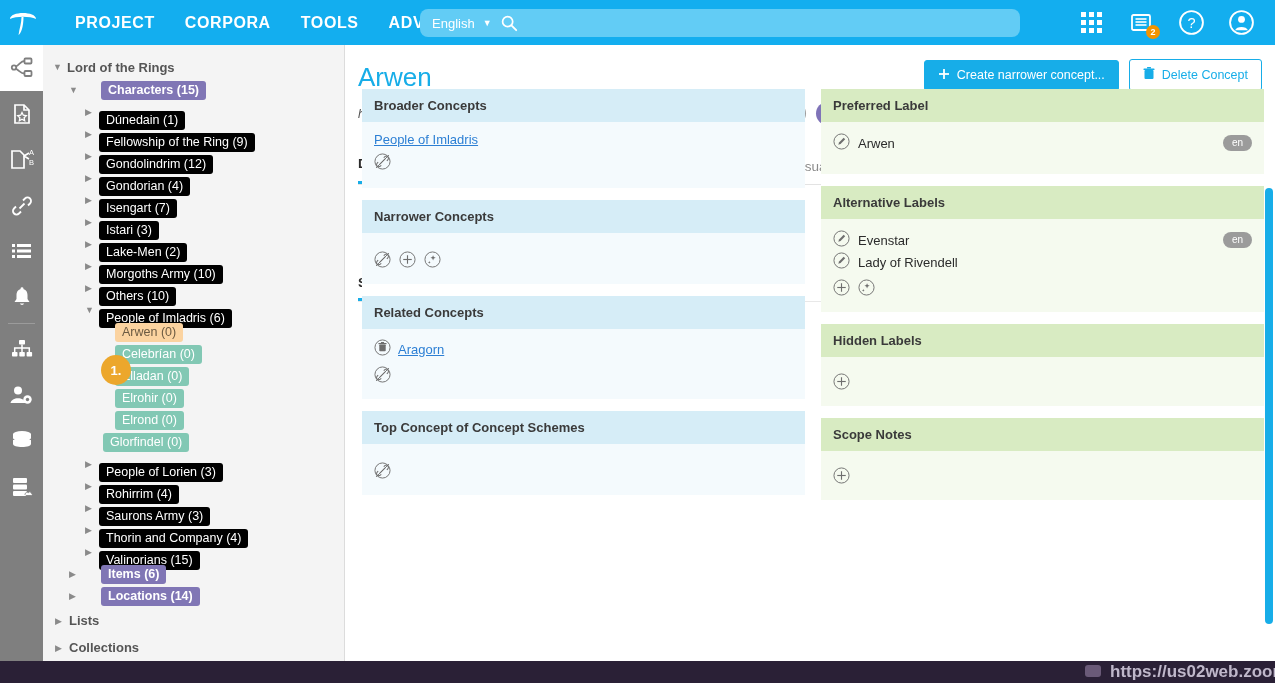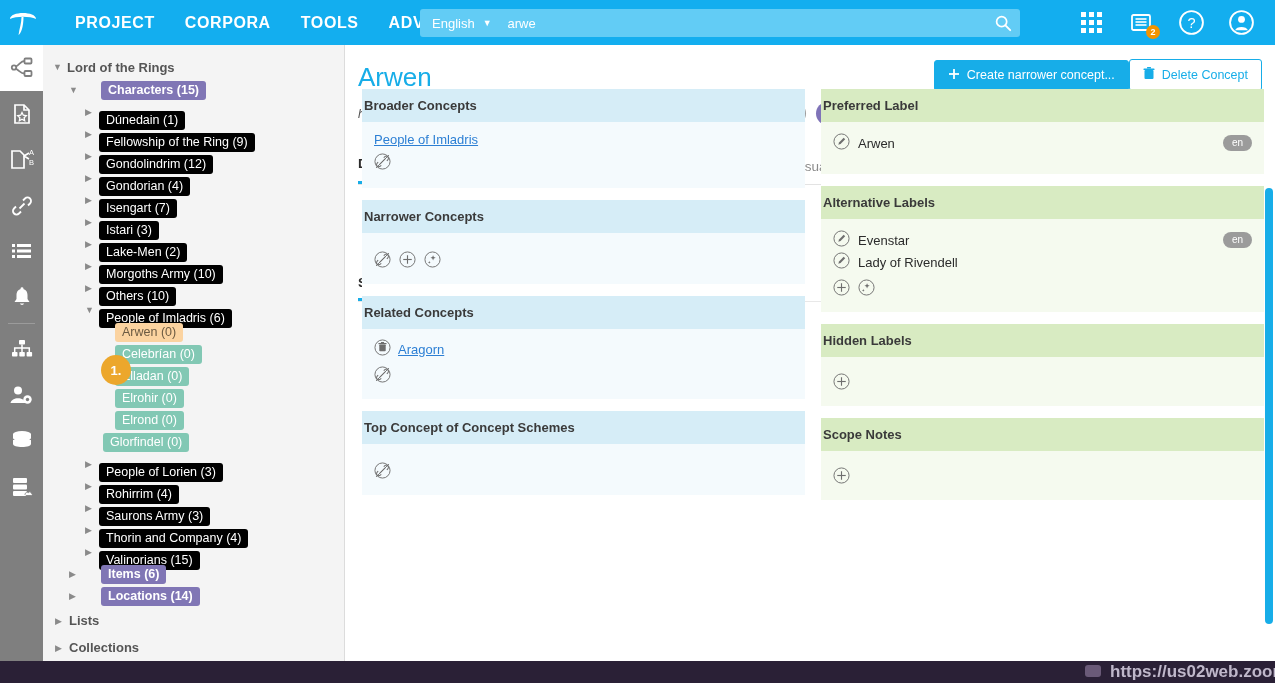--- a/index.html
+++ b/index.html
@@ -20,21 +20,21 @@
   }
   .logo-wrap { width: 46px; height: 45px; display:flex; align-items:center; justify-content:center; }
   .logo-svg { display:block; }
   .topnav { display: flex; align-items: center; gap: 0px; margin-left: 14px; }
   .topnav-item {
     color: #ffffff; font-size: 16px; font-weight: bold; letter-spacing: .6px;
     padding: 16px 15px; line-height: 45px; cursor: pointer; white-space: nowrap;
   }
   .searchbar {
     position: absolute; left: 420px; top: 9px; width: 600px; height: 28px;
-    background: #62CCF5; border-radius: 3px; display: flex; align-items: center;
+    background: #62CCF5; border-radius: 8px; display: flex; align-items: center;
   }
   .lang-label { color:#ffffff; font-size: 13px; margin-left: 12px; }
   .lang-caret { color: #ffffff; font-size: 9px; margin-left: 8px; }
   .search-input-txt {
     color: #ffffff; font-size: 13px; margin-left: 14px; flex: 1;
     background: transparent; border: none; outline: none;
   }
   .search-input-txt::placeholder { color:#e8f7ff; }
   .search-go { width: 34px; display:flex; align-items:center; justify-content:center; cursor:pointer;}
   .top-icons { position:absolute; right: 10px; top: 0; height: 45px; display:flex; align-items:center; gap: 18px; padding-right: 8px;}
@@ -83,21 +83,21 @@
   .concept-title { position:absolute; left: 13px; top: 17px; font-size: 26px; color:#17ADE8; font-weight: normal; }
   .uri-row { position:absolute; left: 13px; top: 57px; display:flex; align-items:center; gap:0px; }
   .uri-txt { font-size: 12px; color:#4d4d4d; font-style: italic; }
   .icon-btn { margin-left: 14px; cursor:pointer; display:flex; align-items:center;}
   .vsep { width:1px; height: 22px; background:#d6d6d6; margin: 0 16px; }
   .gpill {
     border-radius: 12px; padding: 4px 12px 5px; font-size: 12px; color:#fff; cursor:pointer; white-space:nowrap;
   }
   .gpill.grey { background:#9B9B9B; }
   .gpill.purple { background:#7F73B8; margin-left: 10px; }
-  .topright-btns { position:absolute; right: 13px; top: 14px; display:flex; align-items:center; }
+  .topright-btns { position:absolute; right: 13px; top: 14px; display:flex; align-items:center; gap:10px; }
   .btn-blue {
     background:#17ADE8; color:#fff; border-radius:3px; font-size:12.5px;
     padding: 7px 13px; display:flex; align-items:center; gap:7px; cursor:pointer; border:1px solid #17ADE8;
   }
   .btn-outline {
     background:#fff; color:#17ADE8; border:1px solid #17ADE8; border-radius:3px; font-size:12.5px;
     padding: 7px 13px; display:flex; align-items:center; gap:7px; cursor:pointer;
   }
 
   .tabs {
@@ -116,21 +116,21 @@
   }
   .subtab { font-size: 13px; color:#8b8b8b; margin-right: 34px; padding-bottom: 8px; cursor:pointer; display:flex; align-items:center; gap:7px;}
   .subtab.active { color:#2b2b2b; font-weight:bold; border-bottom: 3px solid #17ADE8; }
   .subtab.italic { font-style: italic; }
 
   .cols { position:absolute; left:13px; top: 221px; width: 910px; }
   .col-left { position:absolute; left: 4px; top: 0; width: 443px; }
   .col-right { position:absolute; left: 463px; top: 0; width: 443px; }
 
   .sec { margin-bottom: 0px; }
-  .sec-head { font-size: 13px; font-weight:bold; color:#3a3a3a; padding: 9px 2px; }
+  .sec-head { font-size: 13px; font-weight:bold; color:#3a3a3a; padding: 9px 12px; }
   .sec-body { padding: 10px 12px 12px 12px; min-height: 46px; }
   .blue .sec-head { background:#D6EDF7; }
   .blue .sec-body { background:#F4FAFD; }
   .green .sec-head { background:#D8EBC2; }
   .green .sec-body { background:#F5FAEF; }
 
   .linkrow { display:flex; align-items:center; gap:7px; }
   .clink { color:#2C7FD4; font-size: 13px; text-decoration: underline; cursor:pointer; }
   .icon-line { display:flex; align-items:center; gap:8px; margin-top:6px; }
   .labelrow { display:flex; align-items:center; gap:8px; height: 22px; }
@@ -172,21 +172,20 @@
     <div class="topnav">
       <div class="topnav-item">PROJECT</div>
       <div class="topnav-item">CORPORA</div>
       <div class="topnav-item">TOOLS</div>
       <div class="topnav-item">ADVANCED</div>
     </div>
 
     <div class="searchbar">
       <span class="lang-label">English</span>
       <span class="lang-caret">▼</span>
-      <input class="search-input-txt" type="text" value="arwe" style="">
       <span class="search-go">
         <svg width="18" height="18" viewBox="0 0 20 20">
             <circle cx="8.5" cy="8.5" r="5.6" fill="none" stroke="#fff" stroke-width="1.9"></circle>
             <line x1="12.7" y1="12.7" x2="18" y2="18" stroke="#fff" stroke-width="2.1" stroke-linecap="round"></line>
           </svg>
       </span>
     </div>
 
     <div class="top-icons">
       <div class="top-icon">

